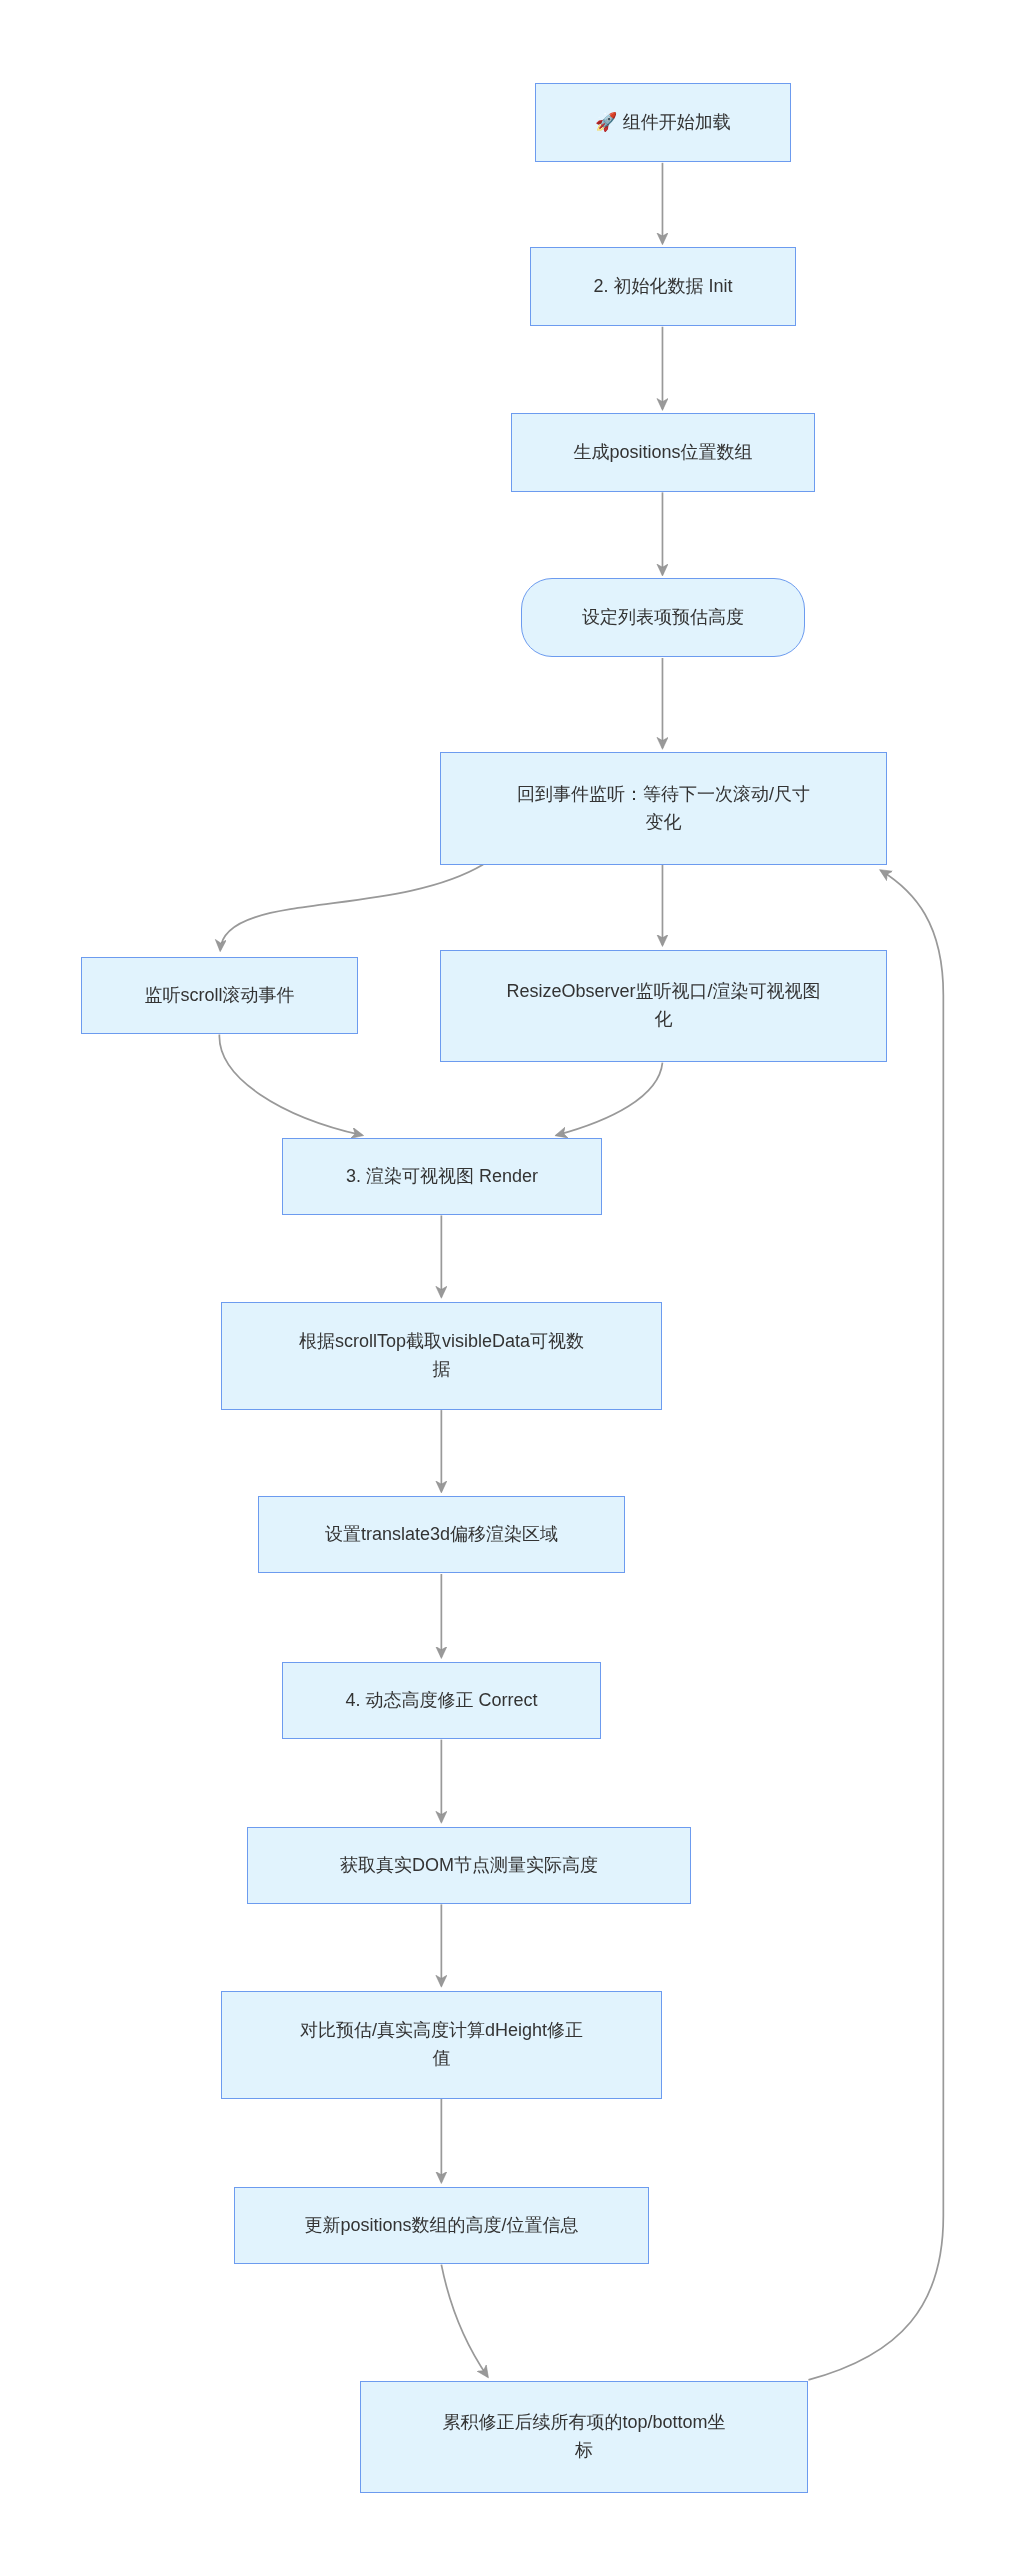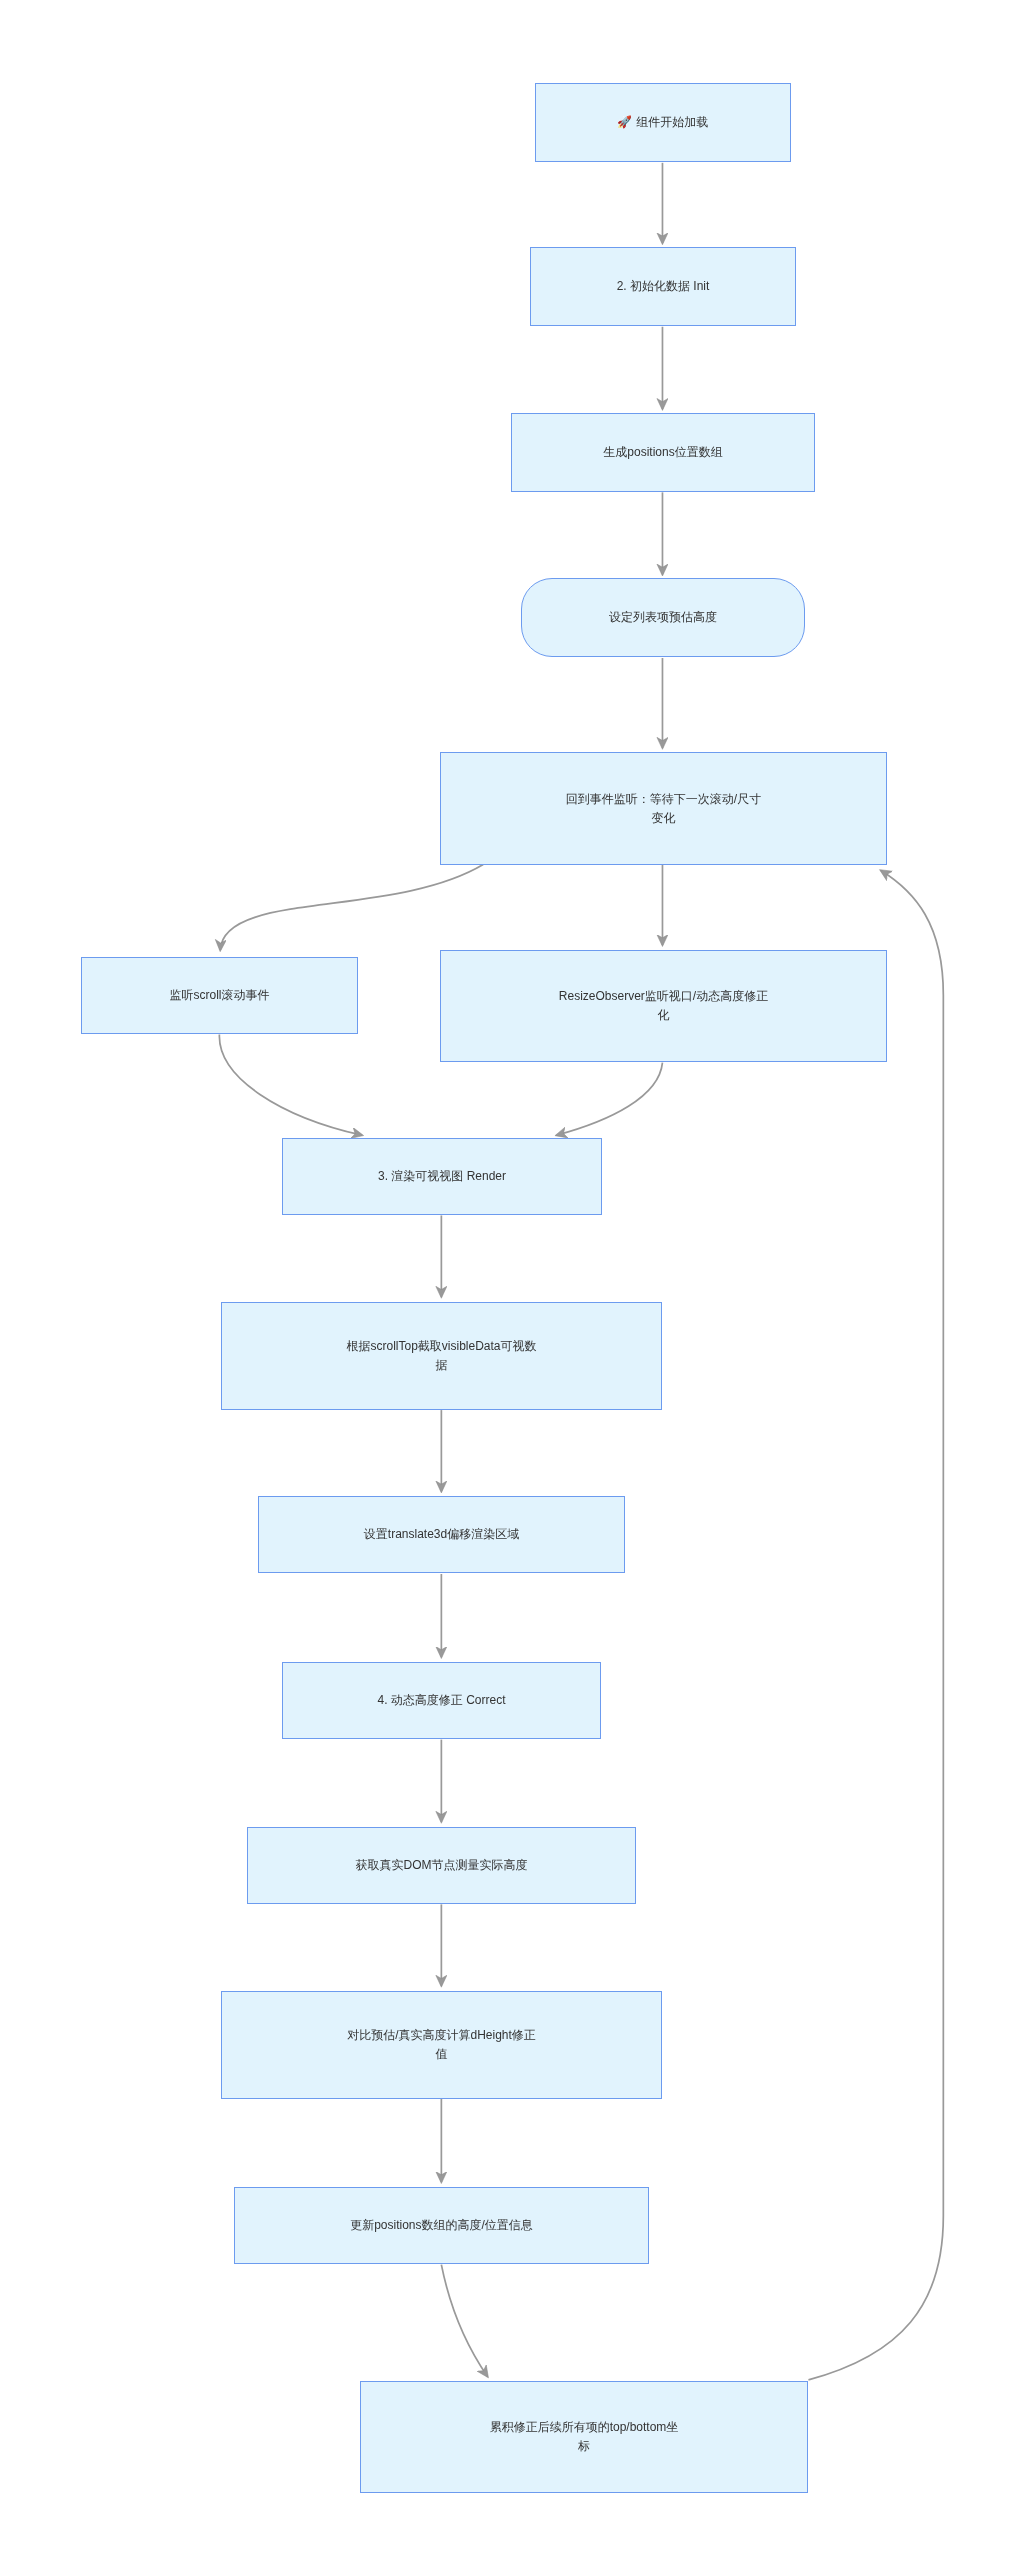--- a/index.html
+++ b/index.html
@@ -29,21 +29,21 @@
   .node {
     position: absolute;
     box-sizing: border-box;
     background: var(--node-fill, #e1f3fd);
     border: 1.7px solid var(--node-border, #6c9bef);
     display: flex;
     align-items: center;
     justify-content: center;
     text-align: center;
     color: var(--text, #333333);
-    font-size: 12px;
+    font-size: 18px;
     line-height: 1.55;
     padding: 3.4px 12px;
   }
   .node-label {
     white-space: pre-line;
   }
 </style>
 </head>
 <body>
 
@@ -87,37 +87,37 @@
         <span class="node-label">设定列表项预估高度</span>
       </div>
       <div class="node" style="left: 440px; top: 752px; width: 447px; height: 113px;">
         <span class="node-label">回到事件监听：等待下一次滚动/尺寸
 变化</span>
       </div>
       <div class="node" style="left: 81px; top: 957px; width: 277px; height: 77px;">
         <span class="node-label">监听scroll滚动事件</span>
       </div>
       <div class="node" style="left: 440px; top: 950px; width: 447px; height: 112px;">
-        <span class="node-label">ResizeObserver监听视口/动态高度修正
+        <span class="node-label">ResizeObserver监听视口/渲染可视视图
 化</span>
       </div>
       <div class="node" style="left: 282px; top: 1138px; width: 320px; height: 77px;">
         <span class="node-label">3. 渲染可视视图 Render</span>
       </div>
       <div class="node" style="left: 221px; top: 1302px; width: 441px; height: 108px;">
         <span class="node-label">根据scrollTop截取visibleData可视数
 据</span>
       </div>
       <div class="node" style="left: 258px; top: 1496px; width: 367px; height: 77px;">
         <span class="node-label">设置translate3d偏移渲染区域</span>
       </div>
       <div class="node" style="left: 282px; top: 1662px; width: 319px; height: 77px;">
         <span class="node-label">4. 动态高度修正 Correct</span>
       </div>
-      <div class="node" style="left: 247px; top: 1827px; width: 389px; height: 77px;">
+      <div class="node" style="left: 247px; top: 1827px; width: 444px; height: 77px;">
         <span class="node-label">获取真实DOM节点测量实际高度</span>
       </div>
       <div class="node" style="left: 221px; top: 1991px; width: 441px; height: 108px;">
         <span class="node-label">对比预估/真实高度计算dHeight修正
 值</span>
       </div>
       <div class="node" style="left: 234px; top: 2187px; width: 415px; height: 77px;">
         <span class="node-label">更新positions数组的高度/位置信息</span>
       </div>
       <div class="node" style="left: 360px; top: 2381px; width: 448px; height: 112px;">

